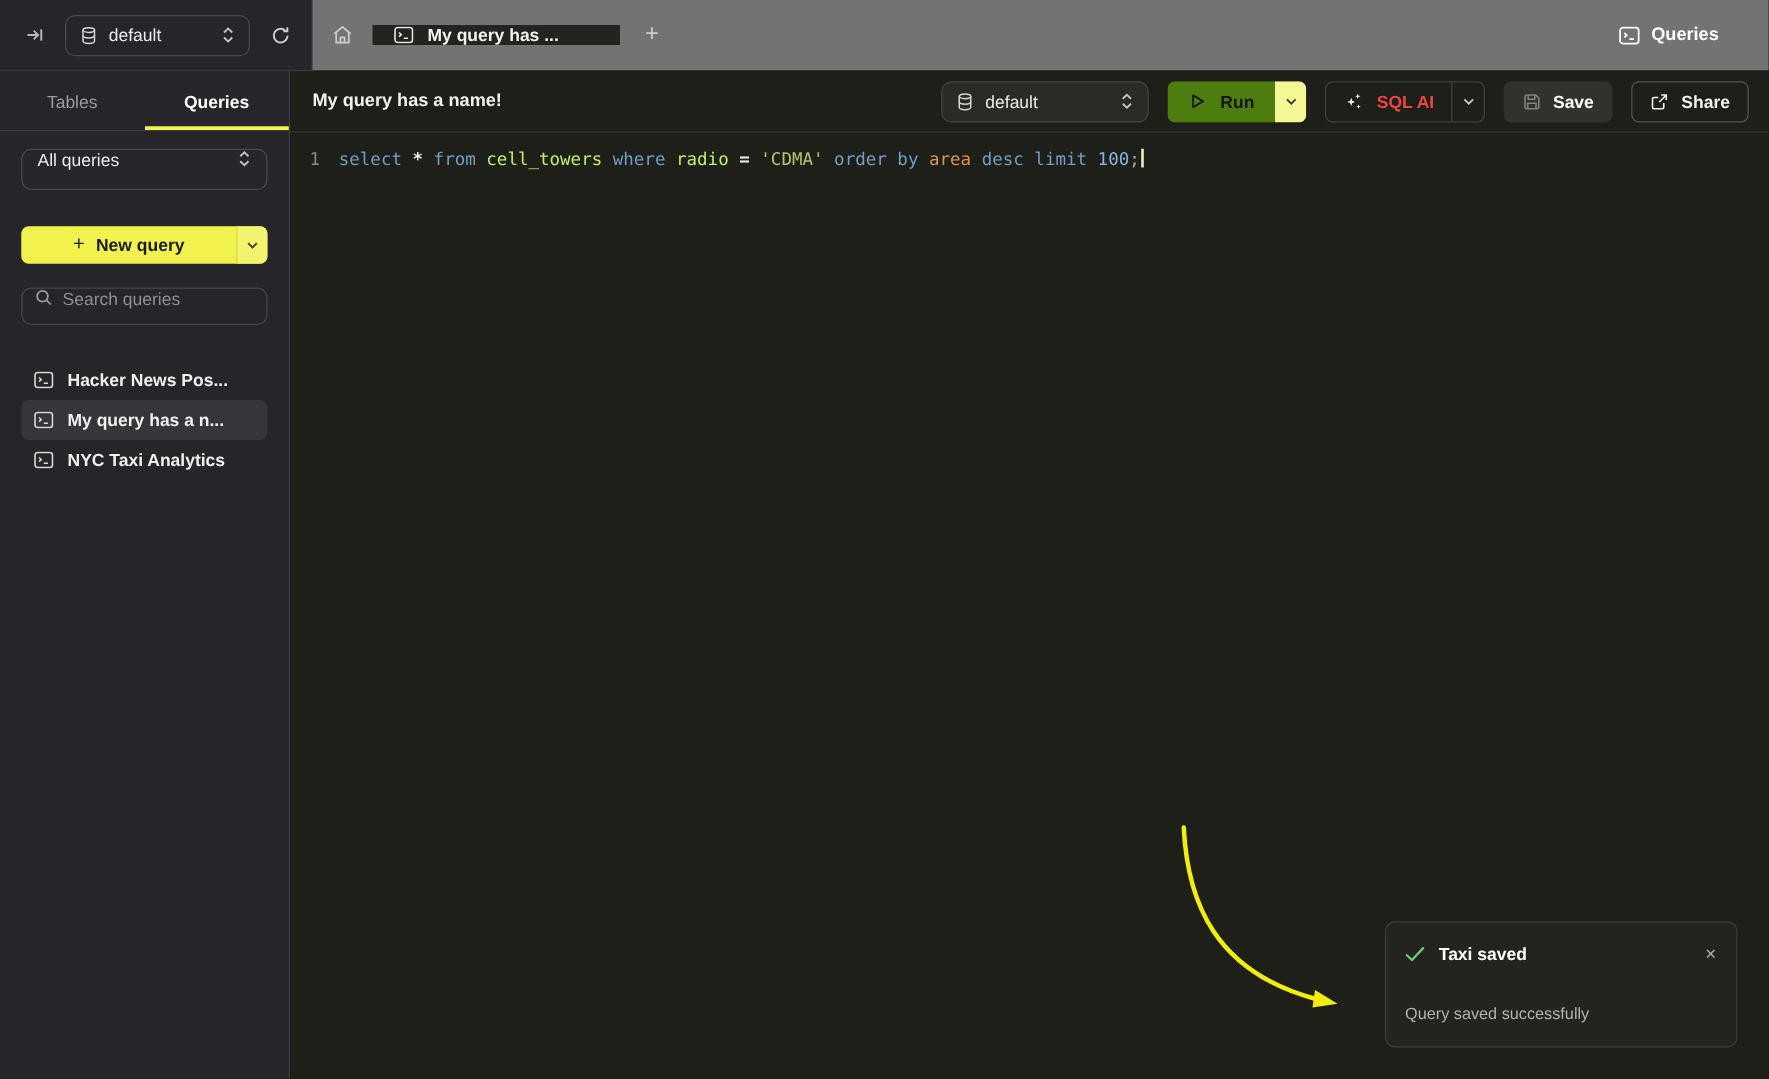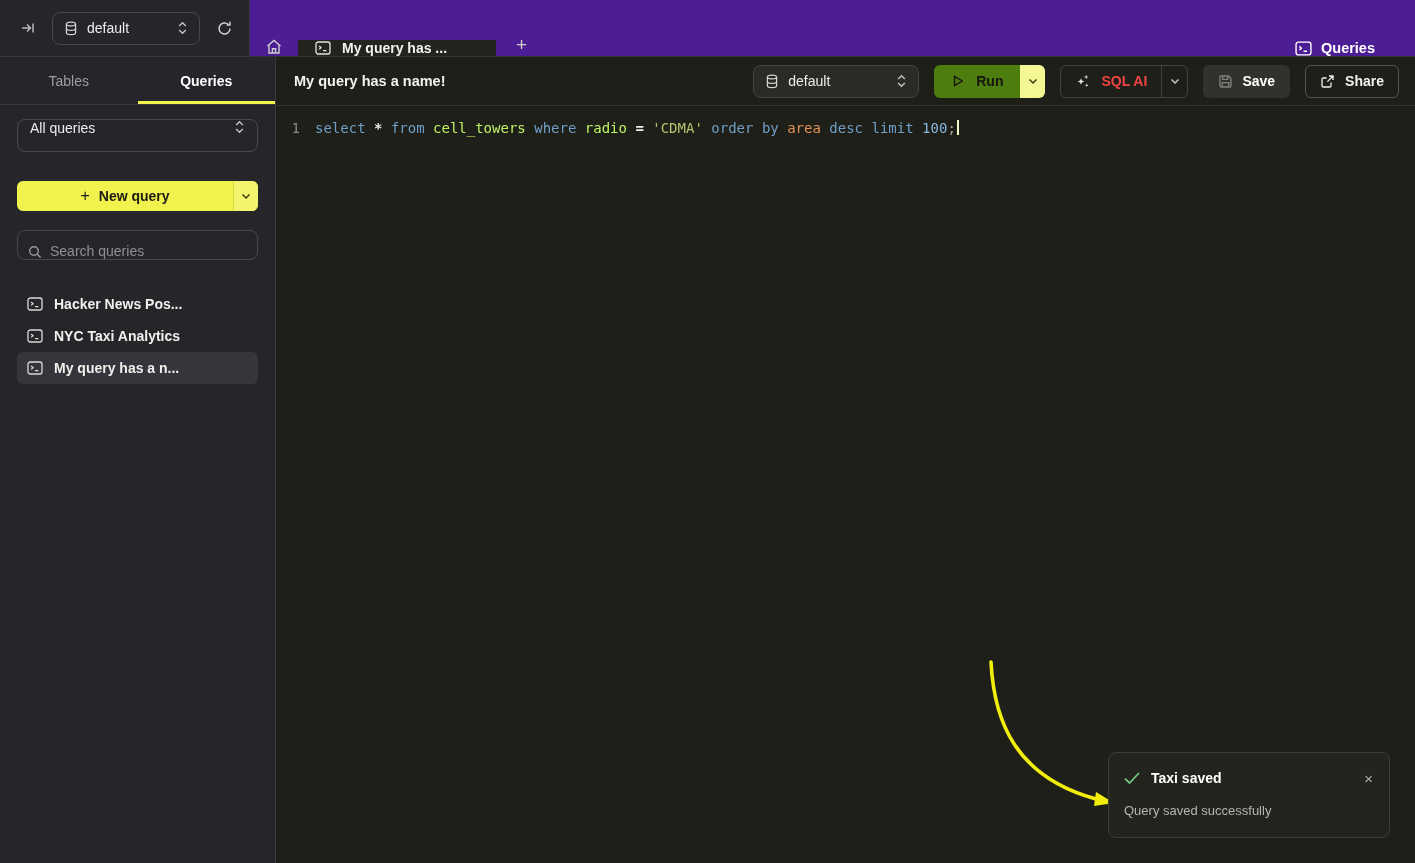--- a/index.html
+++ b/index.html
@@ -23,34 +23,34 @@
   .icon-btn {
     background: none; border: none; color: #b9b9bd; cursor: pointer;
     display: flex; align-items: center; justify-content: center; padding: 4px;
   }
   .db-select {
     flex: 1; height: 33px; border: 1px solid #48484d; border-radius: 8px;
     display: flex; align-items: center; gap: 9px; padding: 0 11px;
     color: #ececee; cursor: pointer; background: transparent;
   }
   .db-select .grow { flex: 1; text-align: left; }
-  .topbar-right { flex: 1; background: #4c1d95; display: flex; align-items: flex-end; min-width: 0; }
+  .topbar-right { flex: 1; background: #737373; display: flex; align-items: center; min-width: 0; }
   .home-btn { width: 48px; display: flex; align-items: center; justify-content: center; color: #cfcfc9; background: none; border: none; cursor: pointer; }
   .editor-tab {
     width: 198px; background: #24241f; display: flex; align-items: center; gap: 11px;
     padding: 0 17px; color: #f2f2ee; font-weight: 600; cursor: pointer;
   }
   .new-tab-btn { width: 51px; display: flex; align-items: center; justify-content: center; color: #cfcfc9; background: none; border: none; font-size: 19px; font-weight: 300; cursor: pointer; }
   .queries-indicator { margin-left: auto; display: flex; align-items: center; gap: 9px; padding-right: 40px; color: #ffffff; font-weight: 600; font-size: 14.5px; cursor: pointer; background: none; border: none; }
 
   
   .body { flex: 1; display: flex; min-height: 0; }
 
   
-  .sidebar { width: 276px; flex-shrink: 0; background: #26262a; border-right: 1px solid #3a3a3f; display: flex; flex-direction: column; }
+  .sidebar { width: 232px; flex-shrink: 0; background: #26262a; border-right: 1px solid #3a3a3f; display: flex; flex-direction: column; }
   .side-tabs { height: 48px; display: flex; border-bottom: 1px solid #3a3a3e; flex-shrink: 0; }
   .side-tab {
     flex: 1; display: flex; align-items: center; justify-content: center;
     color: #9c9ca2; cursor: pointer; background: none; border: none; font-size: 14px;
     border-bottom: 3px solid transparent; padding-top: 3px;
   }
   .side-tab.active { color: #ffffff; font-weight: 600; border-bottom-color: #f4f44f; }
   .side-content { padding: 14px 17px; display: flex; flex-direction: column; }
   .select-control {
     height: 33px; border: 1px solid #4a4a4f; border-radius: 8px; background: transparent;
@@ -64,21 +64,21 @@
   .nq-main {
     flex: 1; display: flex; align-items: center; justify-content: center; gap: 9px;
     color: #1b1b12; font-weight: 600; background: none; border: none; cursor: pointer; font-size: 14px;
   }
   .nq-caret {
     width: 25px; background: #f3f46d; border: none; border-left: 1px solid #d9da3e;
     display: flex; align-items: center; justify-content: center; color: #3c3c10; cursor: pointer;
   }
   .search-box {
     height: 30px; border: 1px solid #47474d; border-radius: 8px;
-    display: flex; align-items: flex-end; gap: 8px; padding: 0 10px; margin-bottom: 16px;
+    display: flex; align-items: flex-start; gap: 8px; padding: 0 10px; margin-bottom: 16px;
   }
   .search-box input {
     background: transparent; border: none; outline: none; color: #ececec;
     font-family: "Liberation Sans", sans-serif; font-size: 14px; width: 100%;
   }
   .search-box input::placeholder { color: #8e8e95; }
   .query-list { display: flex; flex-direction: column; gap: 0; margin-top: 12px; }
   .query-item {
     height: 32px; display: flex; align-items: center; gap: 11px; padding: 0 10px;
     border-radius: 6px; color: #f0f0ec; font-weight: 600; cursor: pointer;
@@ -135,21 +135,21 @@
 
   
   .toast {
     position: absolute; right: 25px; bottom: 25px; width: 282px;
     background: #24241f; border: 1px solid #3e3e38; border-radius: 8px;
     padding: 17px 14px 19px 15px;
   }
   .toast-head { display: flex; align-items: center; gap: 11px; }
   .toast-title { color: #ffffff; font-weight: 700; font-size: 14px; flex: 1; }
   .toast-close { background: none; border: none; color: #b2b2ac; font-size: 15px; cursor: pointer; line-height: 1; padding: 0 2px; }
-  .toast-msg { margin-top: 17px; color: #b4b4ae; font-size: 13px; }
+  .toast-msg { margin-top: 32px; color: #b4b4ae; font-size: 13px; }
 
   svg { display: block; }
 </style>
 </head>
 <body>
 
 <div class="app">
 
   <header class="topbar">
     <div class="topbar-left">
@@ -264,37 +264,37 @@
         <div class="query-list">
           <button class="query-item">
             <span class="q-icon">
               <svg width="16" height="14" viewBox="0 0 16 14" fill="none" stroke="#d9d9d5" stroke-width="1.3">
                 <rect x="1" y="1" width="14" height="12" rx="2.2"></rect>
                   <path d="M4.2 5l1.8 1.7-1.8 1.7M8 9.6h3.4"></path>
               </svg>
             </span>
             <span>Hacker News Pos...</span>
           </button>
+          <button class="query-item selected">
+            <span class="q-icon">
+              <svg width="16" height="14" viewBox="0 0 16 14" fill="none" stroke="#d9d9d5" stroke-width="1.3">
+                <rect x="1" y="1" width="14" height="12" rx="2.2"></rect>
+                  <path d="M4.2 5l1.8 1.7-1.8 1.7M8 9.6h3.4"></path>
+              </svg>
+            </span>
+            <span>My query has a n...</span>
+          </button>
           <button class="query-item">
             <span class="q-icon">
               <svg width="16" height="14" viewBox="0 0 16 14" fill="none" stroke="#d9d9d5" stroke-width="1.3">
                 <rect x="1" y="1" width="14" height="12" rx="2.2"></rect>
                   <path d="M4.2 5l1.8 1.7-1.8 1.7M8 9.6h3.4"></path>
               </svg>
             </span>
             <span>NYC Taxi Analytics</span>
-          </button>
-          <button class="query-item selected">
-            <span class="q-icon">
-              <svg width="16" height="14" viewBox="0 0 16 14" fill="none" stroke="#d9d9d5" stroke-width="1.3">
-                <rect x="1" y="1" width="14" height="12" rx="2.2"></rect>
-                  <path d="M4.2 5l1.8 1.7-1.8 1.7M8 9.6h3.4"></path>
-              </svg>
-            </span>
-            <span>My query has a n...</span>
           </button>
         </div>
       </div>
     </aside>
 
     <main class="main">
       <div class="main-header">
         <span class="main-title">My query has a name!</span>
         <div class="header-actions">
           <div class="db-select header">

